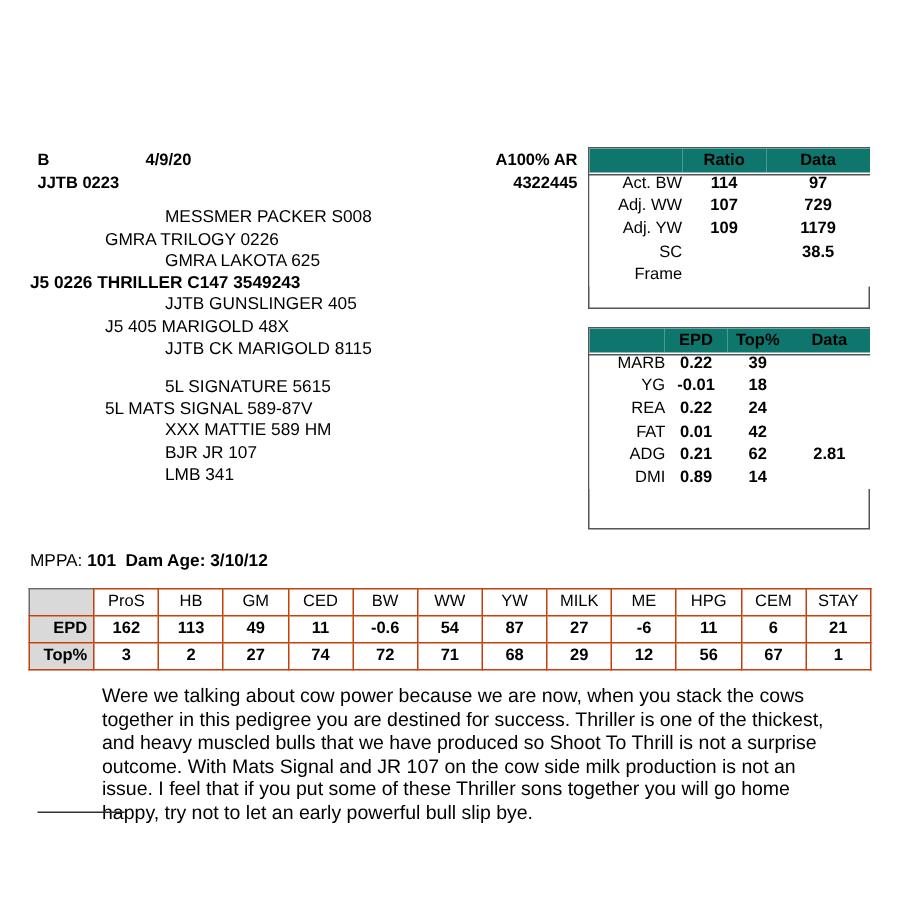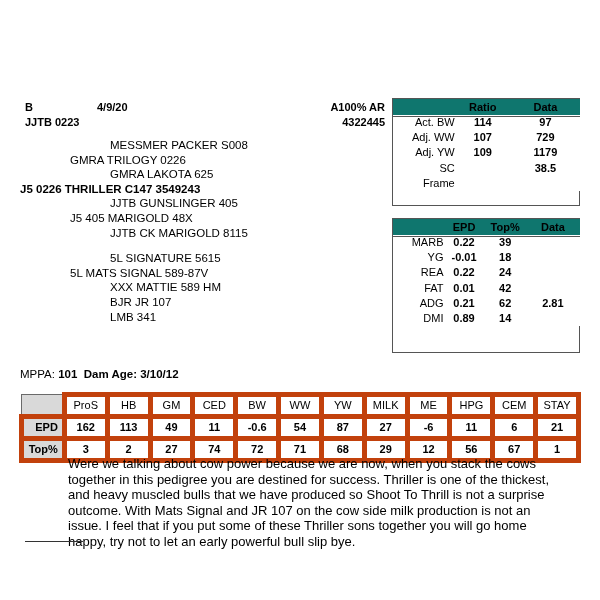--- a/index.html
+++ b/index.html
@@ -172,21 +172,21 @@
   .grid {
     position: absolute;
     left: 19px;
     top: 392px;
     width: 562px;
     border-collapse: collapse;
     table-layout: fixed;
     font-size: 11px;
   }
   .grid td {
-    border: 5px solid #c2410c;
+    border: 1px solid #c2410c;
     text-align: center;
     height: 17px;
     line-height: 17px;
     padding: 0;
   }
   .grid .rowlbl {
     background: #d9d9d9;
     font-weight: bold;
     text-align: right;
     padding-right: 4px;

